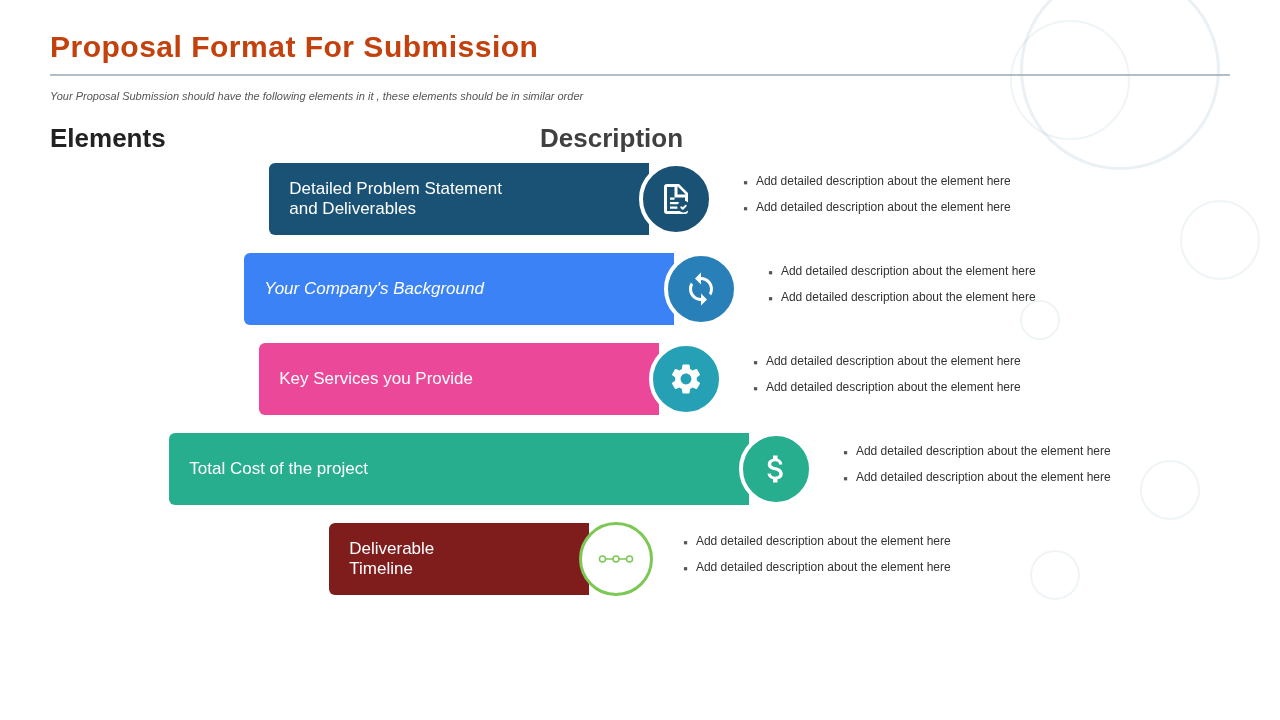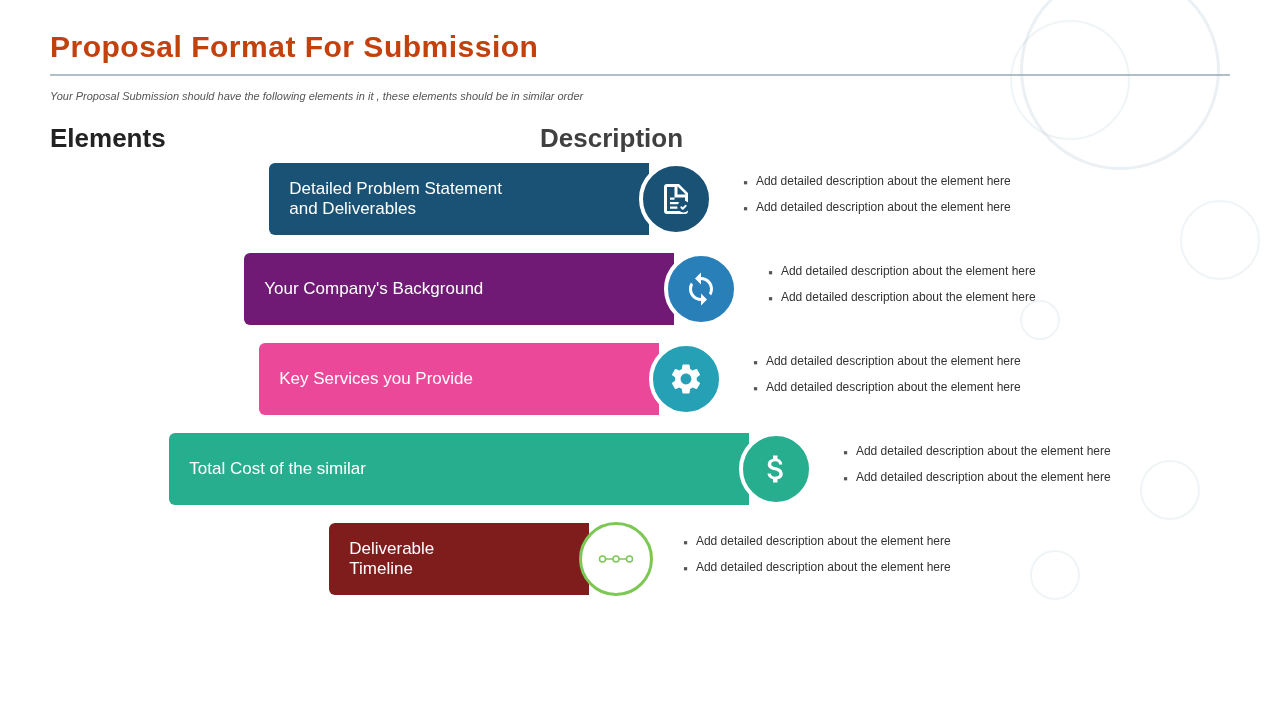--- a/index.html
+++ b/index.html
@@ -138,21 +138,21 @@
       font-size: 13px;
       flex-shrink: 0;
       margin-top: 1px;
     }
 
     
     .row1 .element-bar { background: #1a5276; width: 380px; }
     .row1 .icon-circle { background: #1a5276; border-color: #fff; }
 
     
-    .row2 .element-bar { background: #701a75; width: 430px; }
+    .row2 .element-bar { background: #3b82f6; width: 430px; font-style: italic; }
     .row2 .icon-circle { background: #2980b9; border-color: #fff; }
 
     
     .row3 .element-bar { background: #ec4899; width: 400px; }
     .row3 .icon-circle { background: #26a0b5; border-color: #fff; }
 
     
     .row4 .element-bar { background: #27ae8f; width: 580px; }
     .row4 .icon-circle { background: #27ae8f; border-color: #fff; }
 
@@ -262,21 +262,21 @@
         </svg>
       </div>
       <ul class="desc-list">
         <li>Add detailed description about the element here</li>
         <li>Add detailed description about the element here</li>
       </ul>
     </div>
 
     <div class="row-item row4">
       <div class="element-bar">
-        <span>Total Cost of the similar</span>
+        <span>Total Cost of the project</span>
       </div>
       <div class="icon-circle">
 
         <svg viewBox="0 0 24 24">
           <path d="M11.8 10.9c-2.27-.59-3-1.2-3-2.15 0-1.09 1.01-1.85 2.7-1.85 1.78 0 2.44.85 2.5 2.1h2.21c-.07-1.72-1.12-3.3-3.21-3.81V3h-3v2.16c-1.94.42-3.5 1.68-3.5 3.61 0 2.31 1.91 3.46 4.7 4.13 2.5.6 3 1.48 3 2.41 0 .69-.49 1.79-2.7 1.79-2.06 0-2.87-.92-2.98-2.1h-2.2c.12 2.19 1.76 3.42 3.68 3.83V21h3v-2.15c1.95-.37 3.5-1.5 3.5-3.55 0-2.84-2.43-3.81-4.7-4.4z"></path>
         </svg>
       </div>
       <ul class="desc-list">
         <li>Add detailed description about the element here</li>
         <li>Add detailed description about the element here</li>

